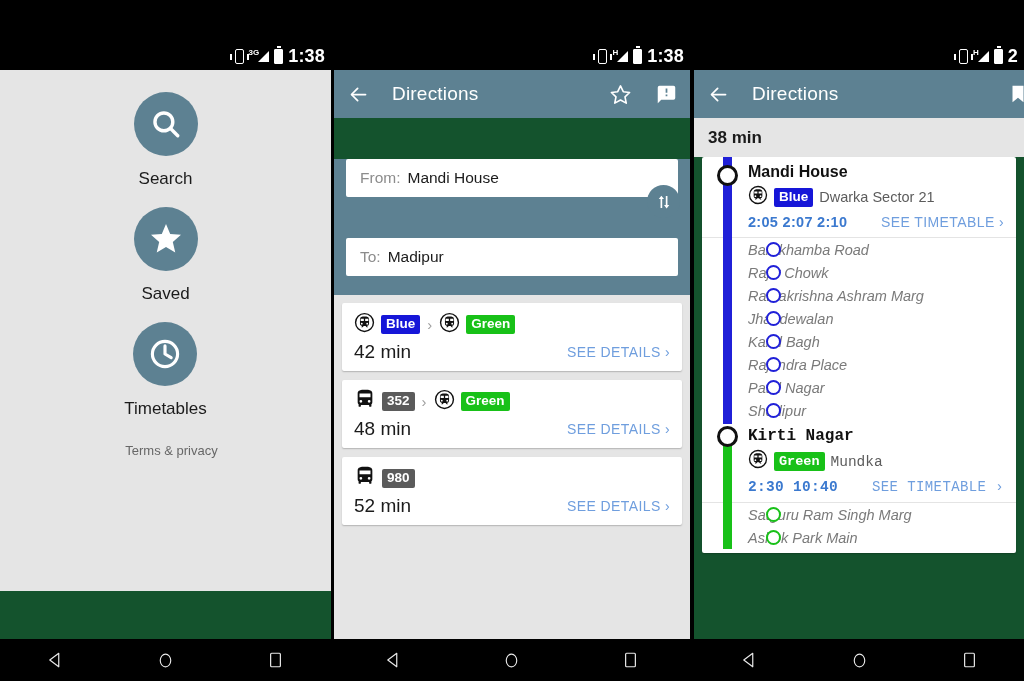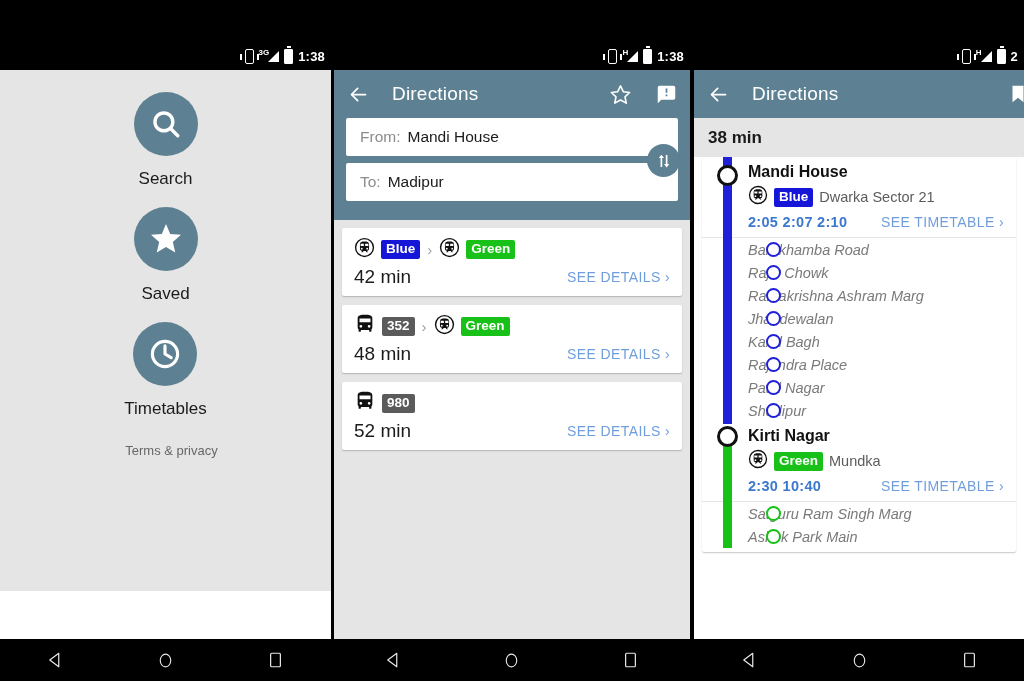--- a/index.html
+++ b/index.html
@@ -8,36 +8,36 @@
     background: #000;
     font-family: "Liberation Sans", sans-serif;
     overflow: hidden;
   }
   .stage { position: relative; width: 1024px; height: 681px; background: #000; }
 
   
   .phone {
     position: absolute;
     top: 42px;
-    background: #ffffff;
+    background: #14532d;
     overflow: hidden;
   }
   #phone1 { left: 0px;   width: 331px; height: 639px; }
   #phone2 { left: 334px; width: 356px; height: 639px; }
   #phone3 { left: 694px; width: 330px; height: 639px; }
 
   
   .statusbar {
     height: 28px; background: #000; color: #fff;
     display: flex; align-items: center; justify-content: flex-end;
     padding-right: 6px; gap: 5px;
     font-size: 13px; font-weight: bold;
   }
   .sb-icon { display: inline-flex; align-items: center; }
-  .sb-time { letter-spacing: .2px; font-size: 13px; }
+  .sb-time { letter-spacing: .2px; font-size: 18px; }
   .net-wrap { position: relative; display: inline-flex; align-items: flex-end; }
   .net-label { font-size: 8px; font-weight: bold; line-height: 1; margin-right: -1px; position: relative; top: -5px;}
   .tri {
     width: 0; height: 0;
     border-left: 11px solid transparent;
     border-bottom: 11px solid #fff;
   }
   .batt { width: 9px; height: 15px; border: 1.6px solid #fff; border-radius: 1px; background:#fff; position: relative;}
   .batt:before { content:""; position:absolute; top:-4px; left:2px; width:4px; height:2.5px; background:#fff;}
   .vib {
@@ -77,21 +77,21 @@
     background: #5d8192; display: flex; align-items: center; justify-content: center;
   }
   .tile-label { margin-top: 13px; font-size: 17px; color: #1b1b1b; }
   .terms { margin-top: 6px; font-size: 13px; color: #676767; cursor: pointer; margin-left: 12px; }
 
   
   .dir-header { background: #5d8192; padding: 0 12px 12px 12px; position: relative; }
   .field {
     background: #fff; height: 38px; border-radius: 2px;
     display: flex; align-items: center; padding: 0 14px;
-    font-size: 15.5px; margin-bottom: 7px;
+    font-size: 15.5px; margin-bottom: 7px; margin-top: 41px;
   }
   .field:last-child { margin-bottom: 0; }
   .fld-label { color: #8c8c8c; margin-right: 7px; }
   .fld-value { color: #1b1b1b; }
   .swap-btn {
     position: absolute; right: 10px; top: 26px;
     width: 33px; height: 33px; border-radius: 50%;
     background: #5d8192; display: flex; align-items: center; justify-content: center;
     z-index: 5; cursor: pointer;
   }
@@ -442,21 +442,21 @@
           <div class="stop-row">
               <span class="node small blue" style="top:4px;"></span>
               <span class="stop-name">Shadipur</span>
             </div>
         </div>
       </div>
 
       <div class="leg">
         <div class="rail green" style="top:10px;"></div>
         <div class="node" style="top:2px;"></div>
-        <div class="leg-head" style="padding-top:2px;">
+        <div class="leg-head" style="padding-top:2px;font-family:Liberation Mono, monospace;">
           <div class="stn-major">Kirti Nagar</div>
           <div class="line-row">
             <span>
               <svg width="20" height="20" viewBox="0 0 24 24">
                   <circle cx="12" cy="12" r="10.2" fill="none" stroke="#111" stroke-width="1.6"></circle>
                   <path d="M12 5.2c-3 0-5.2.45-5.2 3.1v5.1c0 1.45 1.18 2.62 2.62 2.62l-1.1 1.1v.36h1.5l1.3-1.46h2.1l1.3 1.46h1.4v-.36l-1.1-1.1A2.62 2.62 0 0 0 17.2 13.4V8.3c0-2.65-2.2-3.1-5.2-3.1zm-3.1 9.2a1.05 1.05 0 1 1 0-2.1 1.05 1.05 0 0 1 0 2.1zm2.35-4.1H7.6V7.8h3.65v2.5zm1.5 0V7.8h3.65v2.5h-3.65zm2.35 4.1a1.05 1.05 0 1 1 0-2.1 1.05 1.05 0 0 1 0 2.1z" fill="#111"></path>
                 </svg>
             </span>
             <span class="badge green">Green</span>
             <span class="to-text">Mundka</span>

